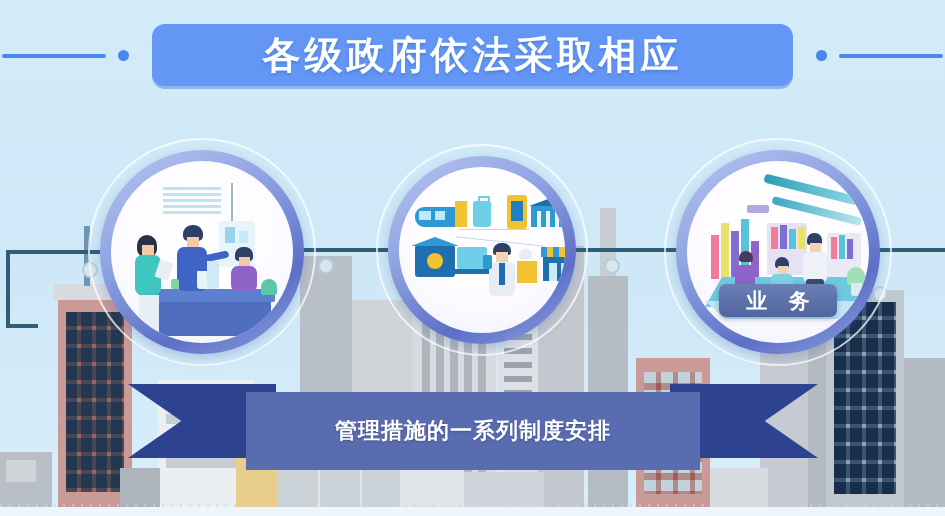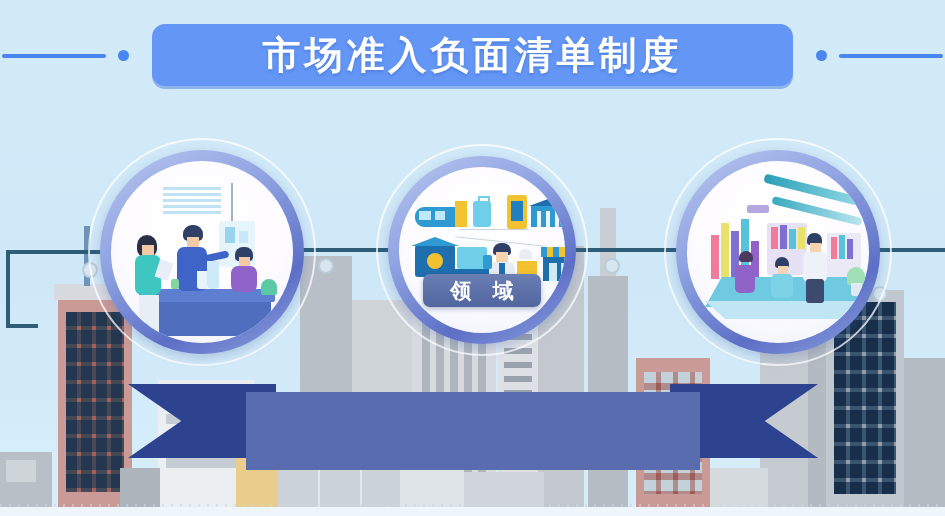--- a/index.html
+++ b/index.html
@@ -173,21 +173,21 @@
     <div class="cdot" style="left:604px;top:258px;"></div>
     <div class="cdot" style="left:872px;top:286px;"></div>
   </div>
 
   <div class="rule left"></div>
   <div class="dot  left"></div>
   <div class="rule right"></div>
   <div class="dot  right"></div>
 
   <div id="title-box">
-    <div id="title-text">市场准入负面清单制度</div>
+    <div id="title-text">各级政府依法采取相应</div>
   </div>
 
   <div class="node" style="left:100px;top:150px;">
     <div class="halo"></div>
     <div class="ring"></div>
     <div class="inner">
       <div class="scene">
 
         <div class="sh" style="left:52px;top:26px;width:58px;height:30px;
              background:repeating-linear-gradient(#bfe3f5 0 3px,#ffffff 3px 6px);"></div>
@@ -267,23 +267,20 @@
         <div class="sh" style="left:118px;top:94px;width:20px;height:22px;background:#f2c230;"></div>
 
         <div class="sh" style="left:142px;top:80px;width:36px;height:10px;
              background:repeating-linear-gradient(90deg,#2f9ad1 0 6px,#f2c230 6px 12px);"></div>
         <div class="sh" style="left:144px;top:90px;width:32px;height:24px;background:#1f6fae;"></div>
         <div class="sh" style="left:150px;top:96px;width:8px;height:18px;background:#cfeaf7;"></div>
         <div class="sh" style="left:162px;top:96px;width:8px;height:18px;background:#cfeaf7;"></div>
 
         <div class="sh" style="left:60px;top:62px;width:70px;height:1px;background:#c6d6e4;"></div>
         <div class="sh" style="left:56px;top:74px;width:90px;height:1px;background:#c6d6e4;transform:rotate(6deg);"></div>
-      </div>
-      <div class="badge">
-        <span>领 域</span>
       </div>
     </div>
   </div>
 
   <div class="node" style="left:676px;top:150px;">
     <div class="halo"></div>
     <div class="ring"></div>
     <div class="inner">
       <div class="scene">
 
@@ -321,23 +318,27 @@
         <div class="sh" style="left:120px;top:72px;width:15px;height:12px;border-radius:7px 7px 3px 3px;background:#2f3f66;"></div>
         <div class="sh" style="left:123px;top:82px;width:11px;height:11px;background:#f6d3b0;"></div>
         <div class="sh" style="left:116px;top:91px;width:24px;height:30px;border-radius:5px;background:#eef1f7;"></div>
         <div class="sh" style="left:119px;top:118px;width:18px;height:24px;border-radius:3px;background:#3b4a6e;"></div>
         <div class="sh" style="left:52px;top:90px;width:14px;height:11px;border-radius:7px 7px 3px 3px;background:#4a3a5e;"></div>
         <div class="sh" style="left:48px;top:104px;width:20px;height:28px;border-radius:5px;background:#8f63c8;"></div>
 
         <div class="sh" style="left:160px;top:106px;width:18px;height:18px;border-radius:50% 50% 2px 2px;background:#9fe0b6;"></div>
         <div class="sh" style="left:164px;top:122px;width:11px;height:13px;border-radius:0 0 3px 3px;background:#e3e9f2;"></div>
       </div>
+      <div class="badge">
+        <span>业 务</span>
+      </div>
     </div>
   </div>
 
   <div id="ribbon">
     <div class="tail l"></div>
     <div class="tail r"></div>
     <div id="ribbon-body">
+      <div>管理措施的一系列制度安排</div>
     </div>
   </div>
 
 </div>
 
 </body></html>

